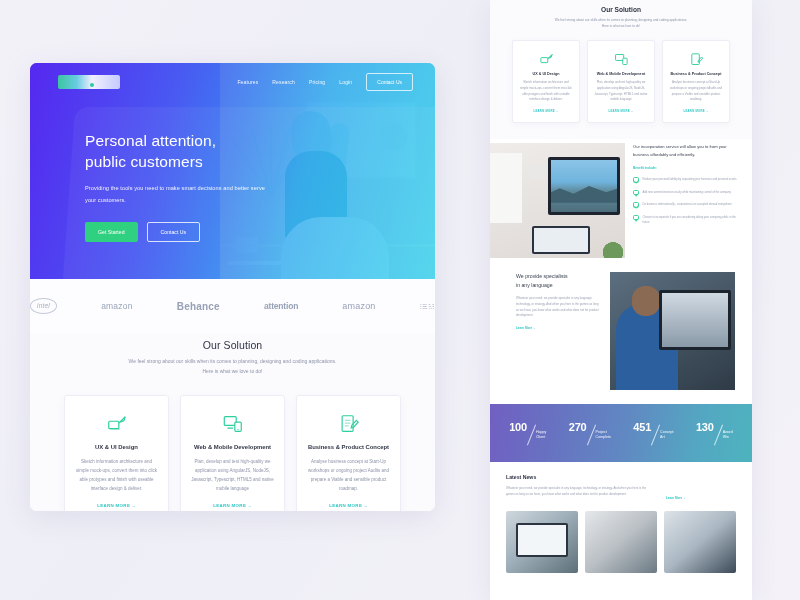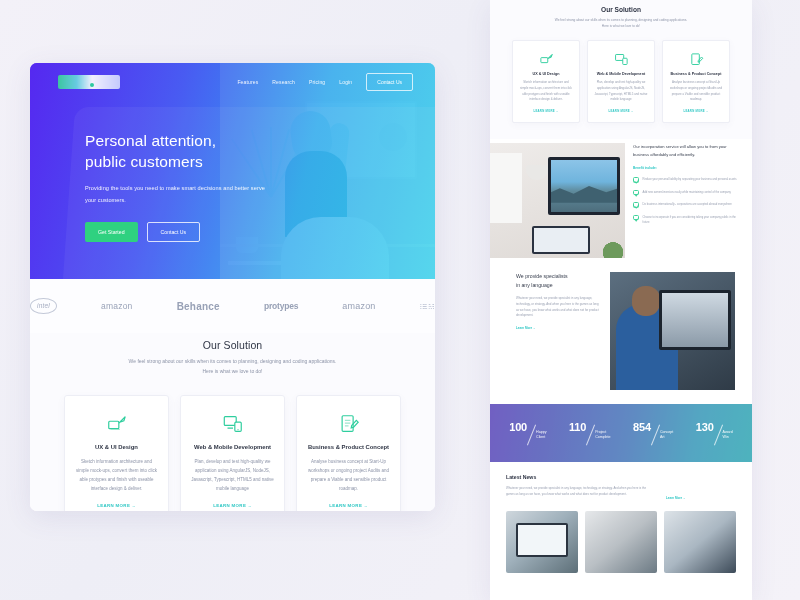--- a/index.html
+++ b/index.html
@@ -343,21 +343,21 @@
           <button class="btn-green">Get Started</button>
           <button class="btn-ghost">Contact Us</button>
         </div>
       </div>
     </section>
 
     <section class="logos">
       <span class="brand intel">intel</span>
       <span class="brand amazon">amazon</span>
       <span class="brand behance">Behance</span>
-      <span class="brand facebook">protypes</span>
+      <span class="brand facebook">attention</span>
       <span class="brand slack">amazon</span>
       <span class="brand ibm">IBM</span>
     </section>
 
     <section class="solution">
       <h2 class="sec-title">Our Solution</h2>
       <p class="sec-sub">We feel strong about our skills when its comes to planning, designing and coding applications. Here is what we love to do!</p>
 
       <div class="cards">
         <div class="card">
@@ -523,26 +523,26 @@
     </section>
 
     <section class="stats">
       <div class="stats-photo"></div>
       <div class="stat">
         <span class="stat-num">100</span>
         <span class="stat-slash"></span>
         <span class="stat-lbl"><span>Happy</span><br><span>Client</span></span>
       </div>
       <div class="stat">
-        <span class="stat-num">110</span>
+        <span class="stat-num">270</span>
         <span class="stat-slash"></span>
         <span class="stat-lbl"><span>Project</span><br><span>Complete</span></span>
       </div>
       <div class="stat">
-        <span class="stat-num">854</span>
+        <span class="stat-num">451</span>
         <span class="stat-slash"></span>
         <span class="stat-lbl"><span>Concept</span><br><span>Art</span></span>
       </div>
       <div class="stat">
         <span class="stat-num">130</span>
         <span class="stat-slash"></span>
         <span class="stat-lbl"><span>Award</span><br><span>Win</span></span>
       </div>
     </section>
 

